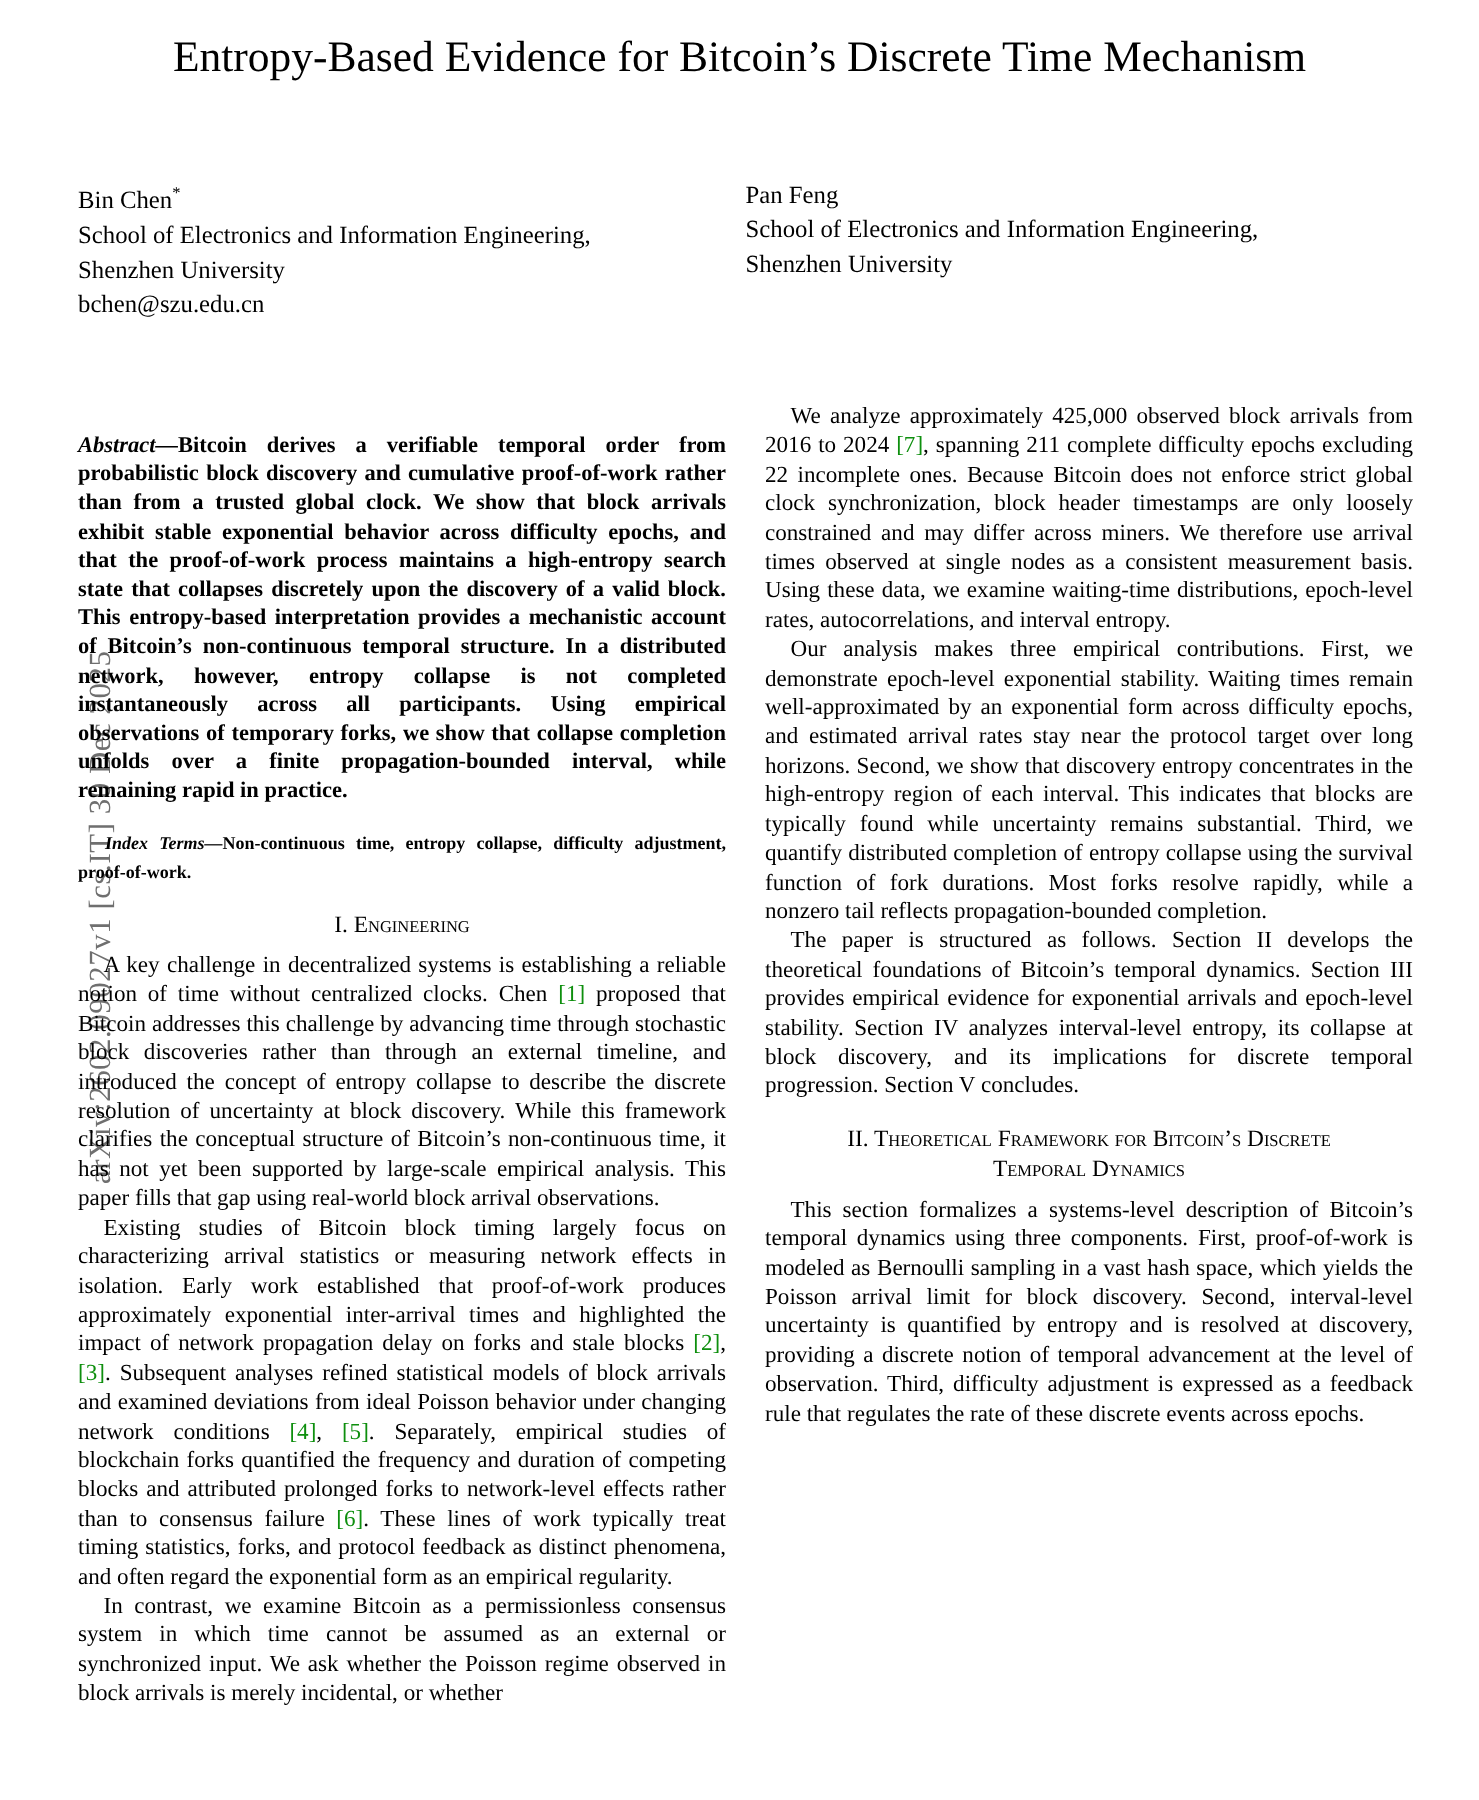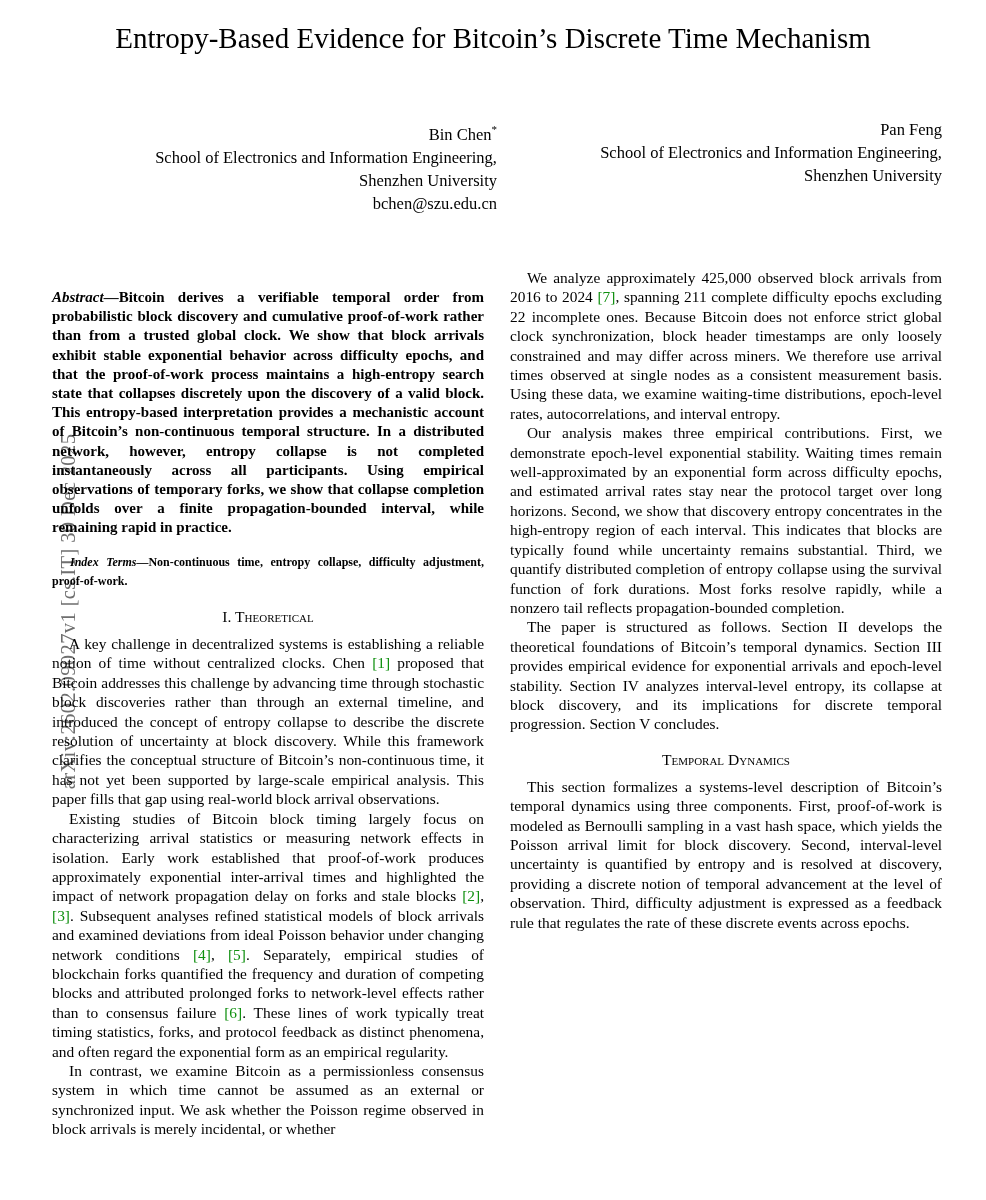--- a/index.html
+++ b/index.html
@@ -48,21 +48,21 @@
   }
   .authors {
     position: absolute;
     top: 118px;
     left: 52px;
     width: 890px;
     display: flex;
   }
   .author-block {
     width: 50%;
-    text-align: right;
+    text-align: left;
     font-size: 16.5px;
     line-height: 23px;
   }
   .author-name { }
   .author-name sup { font-size: 11px; vertical-align: super; }
   .columns {
     position: absolute;
     top: 268px;
     left: 52px;
     width: 890px;
@@ -142,34 +142,38 @@
     <div class="col">
       <p class="abstract">
         <span class="lead">Abstract—</span><span>Bitcoin derives a verifiable temporal order from probabilistic block discovery and cumulative proof-of-work rather than from a trusted global clock. We show that block arrivals exhibit stable exponential behavior across difficulty epochs, and that the proof-of-work process maintains a high-entropy search state that collapses discretely upon the discovery of a valid block. This entropy-based interpretation provides a mechanistic account of Bitcoin’s non-continuous temporal structure. In a distributed network, however, entropy collapse is not completed instantaneously across all participants. Using empirical observations of temporary forks, we show that collapse completion unfolds over a finite propagation-bounded interval, while remaining rapid in practice.</span>
       </p>
       <p class="indexterms">
         <span class="lead">Index Terms—</span><span>Non-continuous time, entropy collapse, difficulty adjustment, proof-of-work.</span>
       </p>
 
       <div class="section-head">
         <span class="num">I.</span>
-        <span>Theoretical</span>
+        <span>Engineering</span>
       </div>
 
       <p class="body first">A key challenge in decentralized systems is establishing a reliable notion of time without centralized clocks. Chen <span class="ref-box" style="color:#0e8f0e">[1]</span> proposed that Bitcoin addresses this challenge by advancing time through stochastic block discoveries rather than through an external timeline, and introduced the concept of entropy collapse to describe the discrete resolution of uncertainty at block discovery. While this framework clarifies the conceptual structure of Bitcoin’s non-continuous time, it has not yet been supported by large-scale empirical analysis. This paper fills that gap using real-world block arrival observations.</p>
       <p class="body">Existing studies of Bitcoin block timing largely focus on characterizing arrival statistics or measuring network effects in isolation. Early work established that proof-of-work produces approximately exponential inter-arrival times and highlighted the impact of network propagation delay on forks and stale blocks <span class="ref-box" style="color:#0e8f0e">[2]</span>, <span class="ref-box" style="color:#0e8f0e">[3]</span>. Subsequent analyses refined statistical models of block arrivals and examined deviations from ideal Poisson behavior under changing network conditions <span class="ref-box" style="color:#0e8f0e">[4]</span>, <span class="ref-box" style="color:#0e8f0e">[5]</span>. Separately, empirical studies of blockchain forks quantified the frequency and duration of competing blocks and attributed prolonged forks to network-level effects rather than to consensus failure <span class="ref-box" style="color:#0e8f0e">[6]</span>. These lines of work typically treat timing statistics, forks, and protocol feedback as distinct phenomena, and often regard the exponential form as an empirical regularity.</p>
       <p class="body">In contrast, we examine Bitcoin as a permissionless consensus system in which time cannot be assumed as an external or synchronized input. We ask whether the Poisson regime observed in block arrivals is merely incidental, or whether</p>
     </div>
 
     <div class="col">
       <p class="body">We analyze approximately 425,000 observed block arrivals from 2016 to 2024 <span class="ref-box" style="color:#0e8f0e">[7]</span>, spanning 211 complete difficulty epochs excluding 22 incomplete ones. Because Bitcoin does not enforce strict global clock synchronization, block header timestamps are only loosely constrained and may differ across miners. We therefore use arrival times observed at single nodes as a consistent measurement basis. Using these data, we examine waiting-time distributions, epoch-level rates, autocorrelations, and interval entropy.</p>
       <p class="body">Our analysis makes three empirical contributions. First, we demonstrate epoch-level exponential stability. Waiting times remain well-approximated by an exponential form across difficulty epochs, and estimated arrival rates stay near the protocol target over long horizons. Second, we show that discovery entropy concentrates in the high-entropy region of each interval. This indicates that blocks are typically found while uncertainty remains substantial. Third, we quantify distributed completion of entropy collapse using the survival function of fork durations. Most forks resolve rapidly, while a nonzero tail reflects propagation-bounded completion.</p>
       <p class="body">The paper is structured as follows. Section II develops the theoretical foundations of Bitcoin’s temporal dynamics. Section III provides empirical evidence for exponential arrivals and epoch-level stability. Section IV analyzes interval-level entropy, its collapse at block discovery, and its implications for discrete temporal progression. Section V concludes.</p>
 
       <div class="section-head">
+        <div>
+          <span class="num">II.</span>
+          <span>Theoretical Framework for Bitcoin’s Discrete</span>
+        </div>
         <div>Temporal Dynamics</div>
       </div>
 
       <p class="body">This section formalizes a systems-level description of Bitcoin’s temporal dynamics using three components. First, proof-of-work is modeled as Bernoulli sampling in a vast hash space, which yields the Poisson arrival limit for block discovery. Second, interval-level uncertainty is quantified by entropy and is resolved at discovery, providing a discrete notion of temporal advancement at the level of observation. Third, difficulty adjustment is expressed as a feedback rule that regulates the rate of these discrete events across epochs.</p>
     </div>
 
   </div>
 </div>
 
 </body></html>

